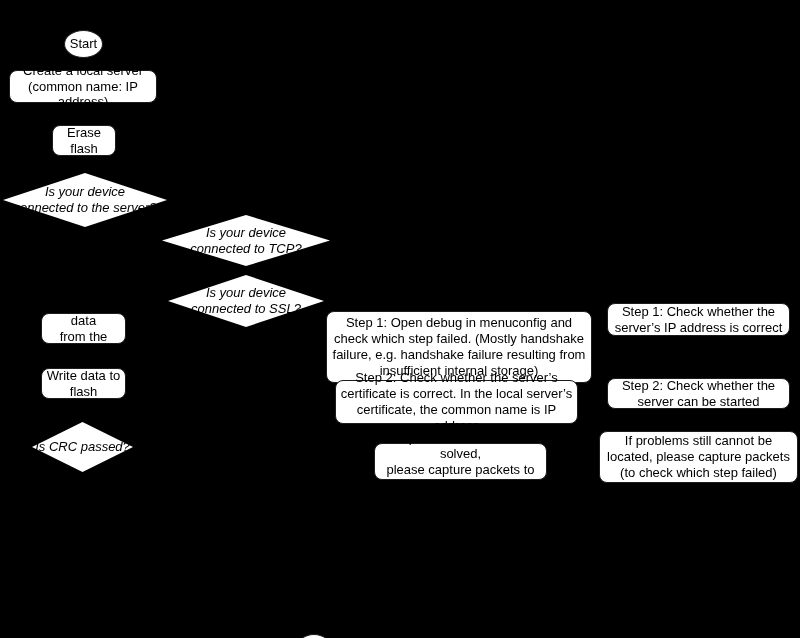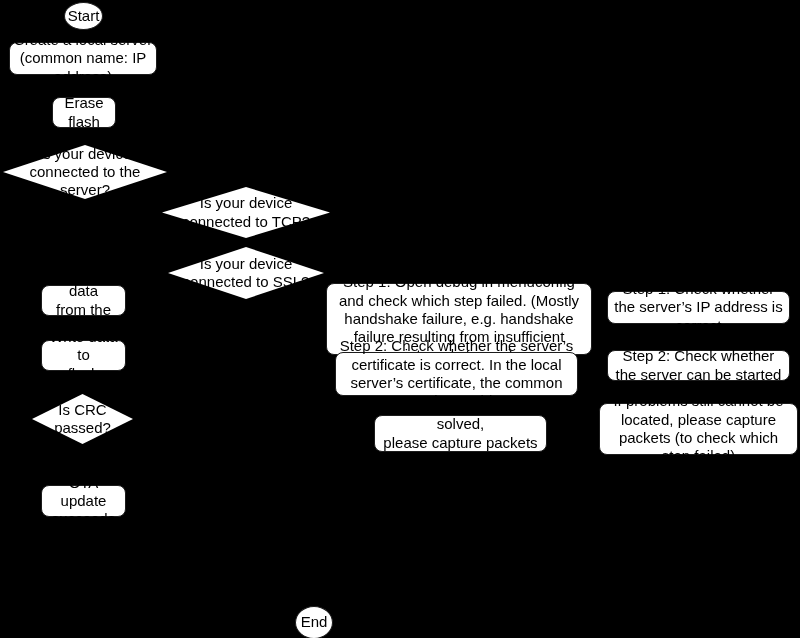--- a/index.html
+++ b/index.html
@@ -20,38 +20,40 @@
     width:800px;height:638px;
   }
   .node{
     position:absolute;
     box-sizing:border-box;
     display:flex;
     align-items:center;
     justify-content:center;
     text-align:center;
     color:var(--node-text);
-    font-size:15px;
+    font-size:13px;
     line-height:1.22;
     white-space:pre-line;
+    margin-top:28px;
   }
   .box{
     background:var(--node-fill);
     border:1px solid var(--node-border);
     border-radius:8px;
     padding:14px 3px;
   }
   .ellipse{
     background:var(--node-fill);
     border:1px solid var(--node-border);
     border-radius:50%;
   }
   .diamond{
     background:transparent;
     padding:0;
+    font-style:italic;
   }
   .diamond-shape{
     position:absolute;
     inset:0;
     background:var(--node-fill);
     clip-path:polygon(50% 0,100% 50%,50% 100%,0 50%);
   }
   .dlabel{
     position:relative;
     z-index:1;
@@ -91,31 +93,29 @@
 flash</div>
 
   <div class="node box" style="left:41px;top:285px;width:85px;height:31px">Retrieve data
 from the server</div>
 
   <div class="node diamond" style="left:32px;top:394px;width:101px;height:50px">
     <div class="diamond-shape"></div>
     <span class="dlabel">Is CRC passed?</span>
   </div>
 
-  <div class="node box" style="left:41px;top:485px;width:85px;height:32px">OTA update
-succeeds</div>
 
   <div class="node box" style="left:326px;top:283px;width:266px;height:72px">Step 1: Open debug in menuconfig and check which step failed. (Mostly handshake failure, e.g. handshake failure resulting from insufficient internal storage)</div>
 
   <div class="node box" style="left:335px;top:352px;width:243px;height:44px">Step 2: Check whether the server’s certificate is correct. In the local server’s certificate, the common name is IP address</div>
 
   <div class="node box" style="left:374px;top:415px;width:173px;height:37px">If problems cannot be solved,
 please capture packets to debug</div>
 
-  <div class="node box" style="left:607px;top:291px;width:183px;height:33px">Step 1: Check whether the server’s IP address is correct</div>
+  <div class="node box" style="left:607px;top:275px;width:183px;height:33px">Step 1: Check whether the server’s IP address is correct</div>
 
   <div class="node box" style="left:607px;top:350px;width:183px;height:31px">Step 2: Check whether the server can be started</div>
 
   <div class="node box" style="left:599px;top:403px;width:199px;height:52px">If problems still cannot be located, please capture packets (to check which step failed)</div>
 
 
 
   <div class="node ellipse" style="left:295px;top:606px;width:38px;height:33px">End</div>
 
 </div>

